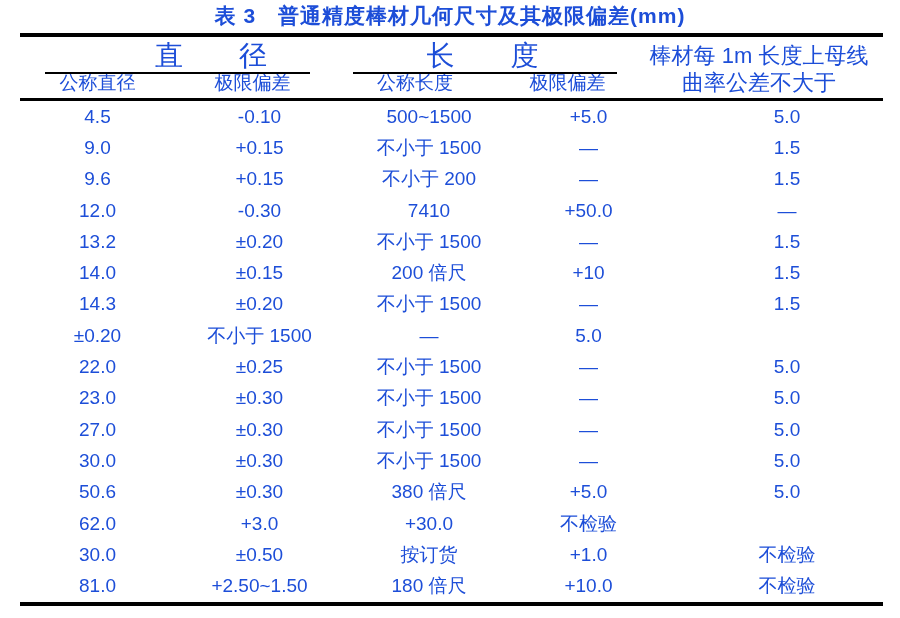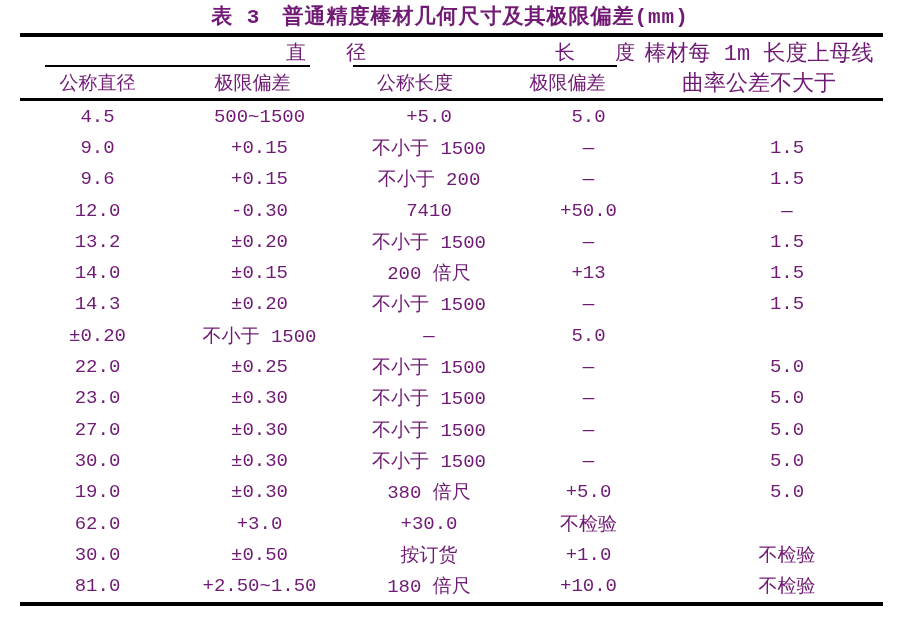--- a/index.html
+++ b/index.html
@@ -1,22 +1,22 @@
 <!DOCTYPE html>
 <html><head>
 <meta charset="utf-8">
 <style>
   html,body { margin:0; padding:0; }
   .page {
     position: relative;
     width: 900px;
     height: 618px;
     background: #ffffff;
-    font-family: Liberation Mono, monospace;
-    color: #701a75;
+    font-family: Liberation Sans, sans-serif;
+    color: #1d4ed8;
     overflow: hidden;
   }
   .caption {
     position: absolute;
     top: 2px;
     left: 0;
     width: 100%;
     text-align: center;
     font-size: 21px;
     font-weight: bold;
@@ -43,22 +43,22 @@
     display: flex;
     align-items: center;
     justify-content: center;
     font-size: 19px;
     white-space: pre;
   }
   .group {
     position: relative;
     display: flex;
     align-items: center;
-    justify-content: flex-end;
-    font-size: 20px;
+    justify-content: center;
+    font-size: 28px;
   }
   .group-diameter { grid-column: 1 / span 2; }
   .group-length   { grid-column: 3 / span 2; }
   .group-label { white-space: pre; }
   .group-diameter .group-label { position: relative; left: 36px; }
   .underline {
     position: absolute;
     bottom: 1px;
     height: 2px;
     background: #000;
@@ -93,20 +93,21 @@
         <div class="hcell">极限偏差</div>
         <div class="hcell">公称长度</div>
         <div class="hcell">极限偏差</div>
         <div class="hcell hcell-wide">曲率公差不大于</div>
       </div>
     </div>
 
     <div id="tbody">
         <div class="trow">
           <div class="cell">4.5</div>
+          <div class="cell">-0.10</div>
           <div class="cell">500~1500</div>
           <div class="cell">+5.0</div>
           <div class="cell">5.0</div>
         </div>
         <div class="trow">
           <div class="cell">9.0</div>
           <div class="cell">+0.15</div>
           <div class="cell">不小于 1500</div>
           <div class="cell">—</div>
           <div class="cell">1.5</div>
@@ -129,21 +130,21 @@
           <div class="cell">13.2</div>
           <div class="cell">±0.20</div>
           <div class="cell">不小于 1500</div>
           <div class="cell">—</div>
           <div class="cell">1.5</div>
         </div>
         <div class="trow">
           <div class="cell">14.0</div>
           <div class="cell">±0.15</div>
           <div class="cell">200 倍尺</div>
-          <div class="cell">+13</div>
+          <div class="cell">+10</div>
           <div class="cell">1.5</div>
         </div>
         <div class="trow">
           <div class="cell">14.3</div>
           <div class="cell">±0.20</div>
           <div class="cell">不小于 1500</div>
           <div class="cell">—</div>
           <div class="cell">1.5</div>
         </div>
         <div class="trow">
@@ -174,21 +175,21 @@
           <div class="cell">5.0</div>
         </div>
         <div class="trow">
           <div class="cell">30.0</div>
           <div class="cell">±0.30</div>
           <div class="cell">不小于 1500</div>
           <div class="cell">—</div>
           <div class="cell">5.0</div>
         </div>
         <div class="trow">
-          <div class="cell">19.0</div>
+          <div class="cell">50.6</div>
           <div class="cell">±0.30</div>
           <div class="cell">380 倍尺</div>
           <div class="cell">+5.0</div>
           <div class="cell">5.0</div>
         </div>
         <div class="trow">
           <div class="cell">62.0</div>
           <div class="cell">+3.0</div>
           <div class="cell">+30.0</div>
           <div class="cell">不检验</div>

